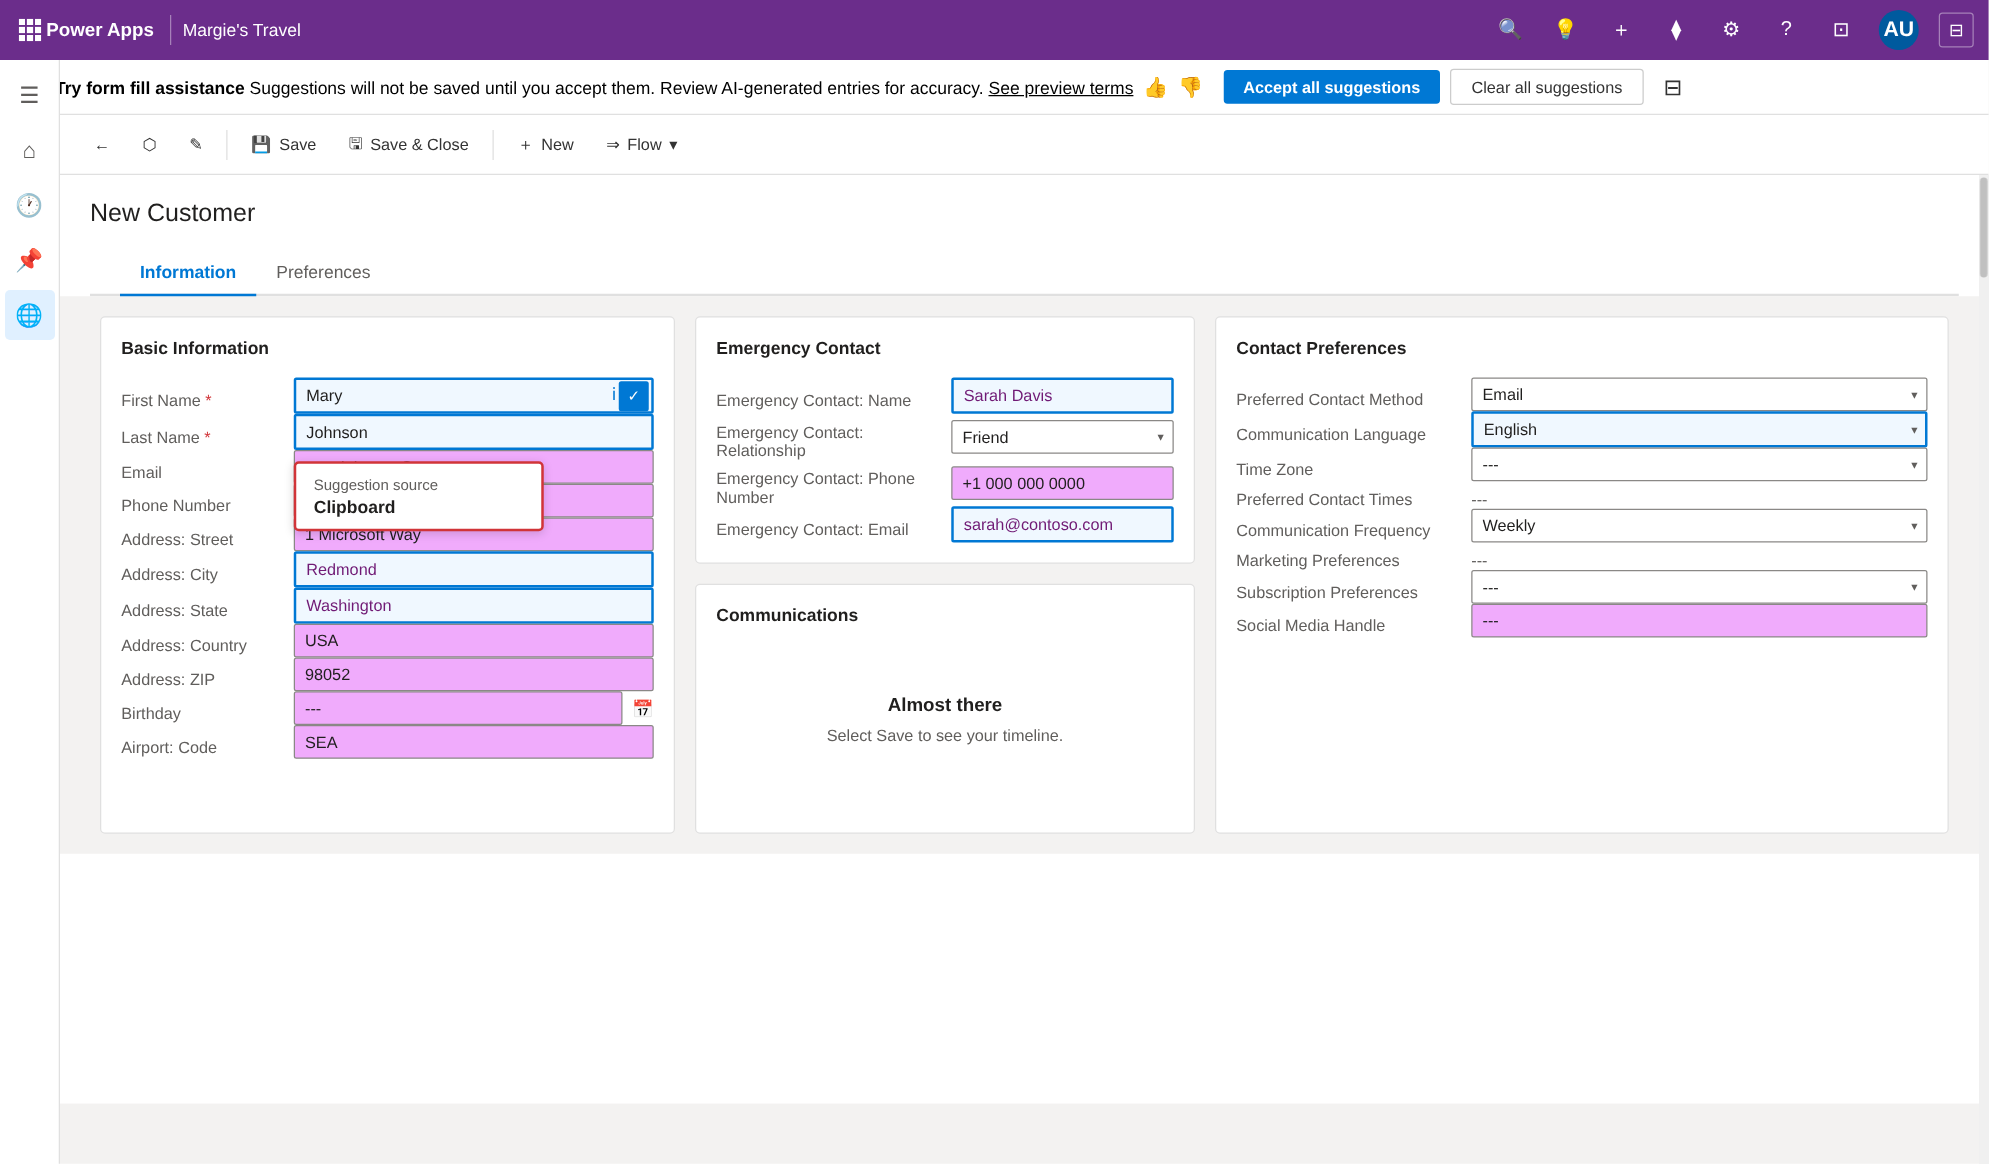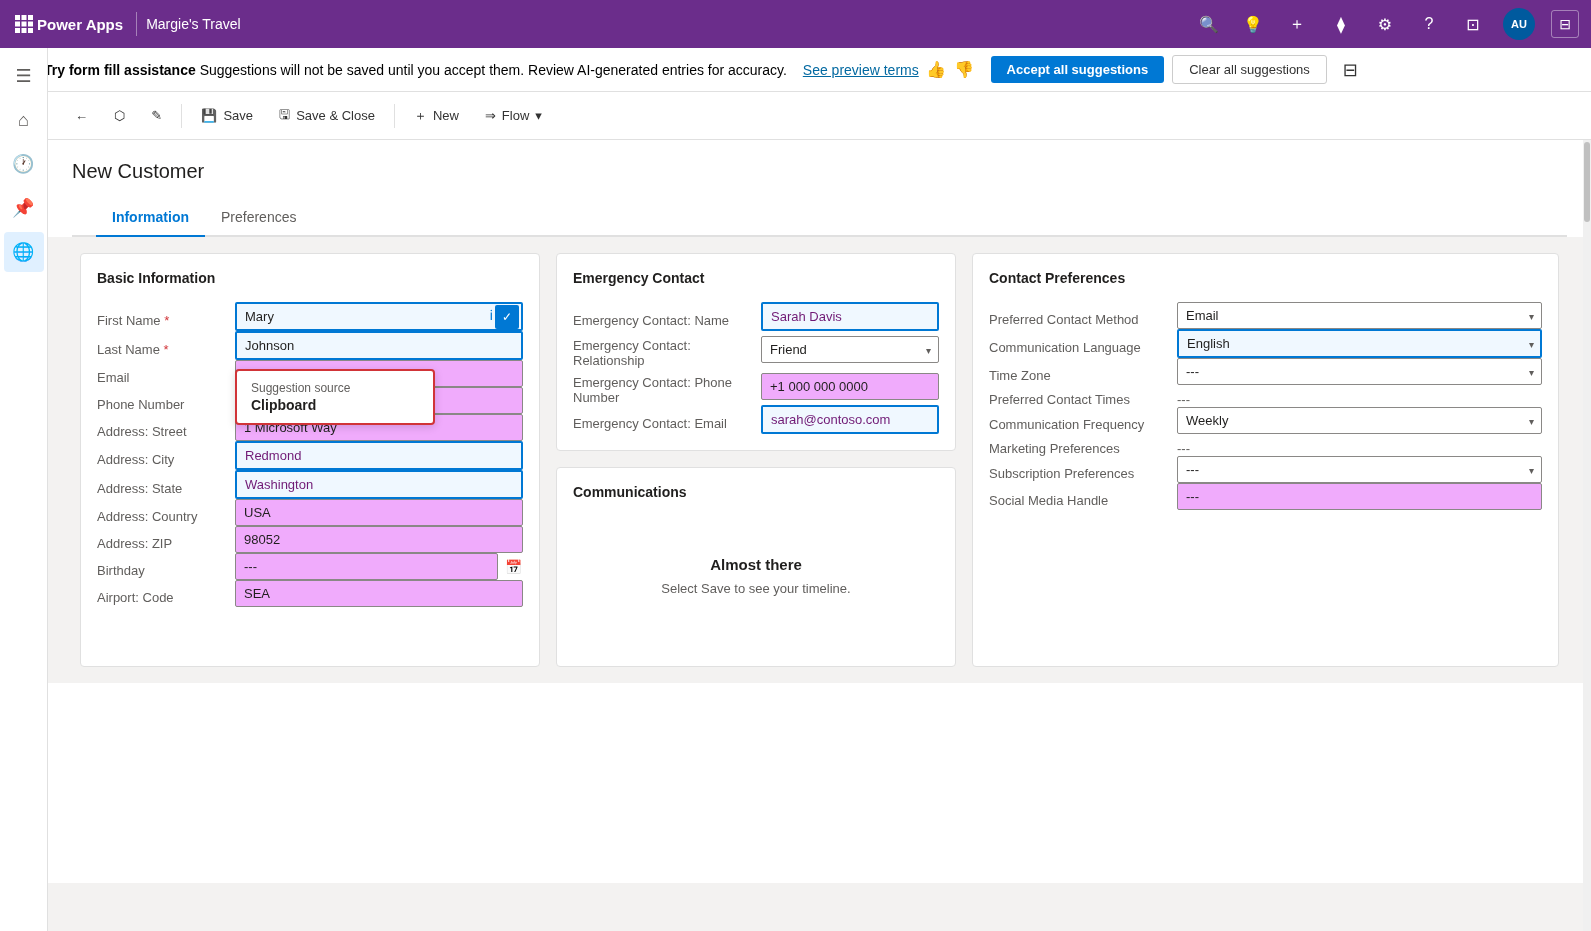--- a/index.html
+++ b/index.html
@@ -14,40 +14,40 @@
       padding: 0 12px;
       color: white;
       gap: 1px;
     }
     .nav-grid-icon { width: 24px; height: 24px; display: flex; align-items: center; justify-content: center; cursor: pointer; }
     .nav-app-name { font-weight: 600; font-size: 15px; margin-right: 4px; }
     .nav-divider { width: 1px; height: 24px; background: rgba(255,255,255,0.4); margin: 0 8px; }
     .nav-form-name { font-size: 14px; }
     .nav-right { margin-left: auto; display: flex; align-items: center; gap: 16px; }
     .nav-icon-btn { width: 28px; height: 28px; display: flex; align-items: center; justify-content: center; cursor: pointer; color: white; font-size: 16px; }
-    .nav-avatar { width: 32px; height: 32px; background: #005a9e; border-radius: 50%; display: flex; align-items: center; justify-content: center; font-weight: 600; font-size: 11px; color: white; cursor: pointer; }
+    .nav-avatar { width: 32px; height: 32px; background: #005a9e; border-radius: 50%; display: flex; align-items: center; justify-content: center; font-weight: 600; font-size: 17px; color: white; cursor: pointer; }
     .nav-side-icon { width: 28px; height: 28px; display: flex; align-items: center; justify-content: center; cursor: pointer; color: white; border: 1px solid rgba(255,255,255,0.4); border-radius: 3px; }
 
     
     .ai-banner {
       background: white;
       border-bottom: 1px solid #e0e0e0;
       height: 44px;
       display: flex;
       align-items: center;
       padding: 0 16px;
       gap: 8px;
     }
     .ai-colorball {
       width: 20px; height: 20px;
       background: conic-gradient(#f25022 0deg 90deg, #7fba00 90deg 180deg, #00a4ef 180deg 270deg, #ffb900 270deg 360deg);
       border-radius: 50%;
       flex-shrink: 0;
     }
-    .ai-banner-link { color: #0369a1; text-decoration: underline; cursor: pointer; margin-left: 12px; }
+    .ai-banner-link { color: #000000; text-decoration: underline; cursor: pointer; }
     .ai-thumb { font-size: 16px; cursor: pointer; }
     .ai-btn-accept {
       background: #0078d4;
       color: white;
       border: none;
       padding: 6px 16px;
       border-radius: 3px;
       cursor: pointer;
       font-size: 13px;
       font-weight: 600;

